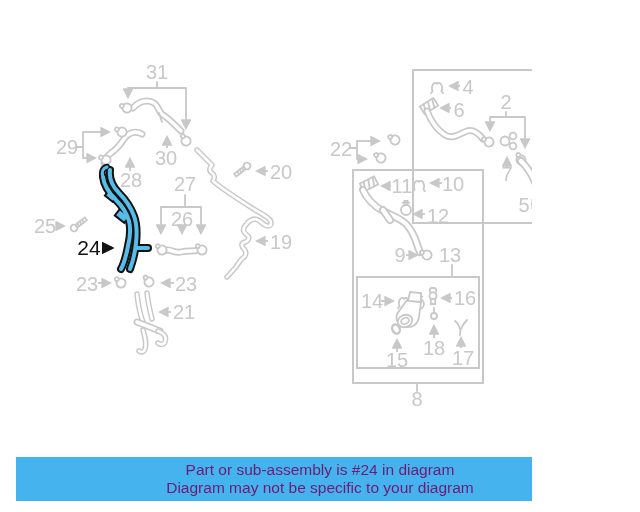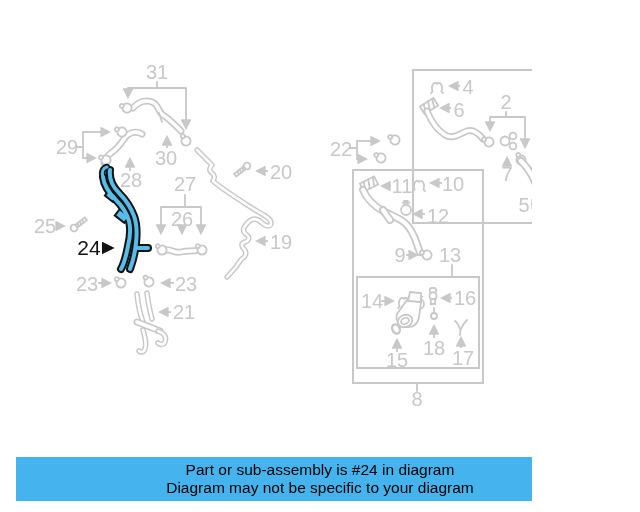--- a/index.html
+++ b/index.html
@@ -273,17 +273,17 @@
         <text x="468" y="94" class="lbl">4</text>
         <text x="459" y="117" class="lbl">6</text>
         <text x="506" y="109" class="lbl">2</text>
         <text x="563" y="135" class="lbl">3</text>
         <text x="507" y="181" class="lbl">7</text>
         <text x="524" y="212" class="lbl">5</text>
         <text x="538" y="250" class="lbl">1</text>
       </g>
 </svg>
 
-<div class="banner" style="background: rgb(69, 180, 238); color: #000000;">
+<div class="banner" style="background: rgb(69, 180, 238); color: #701a75;">
   <div>Part or sub-assembly is #24 in diagram</div>
   <div>Diagram may not be specific to your diagram</div>
 </div>
 </div>
 
 </body></html>

